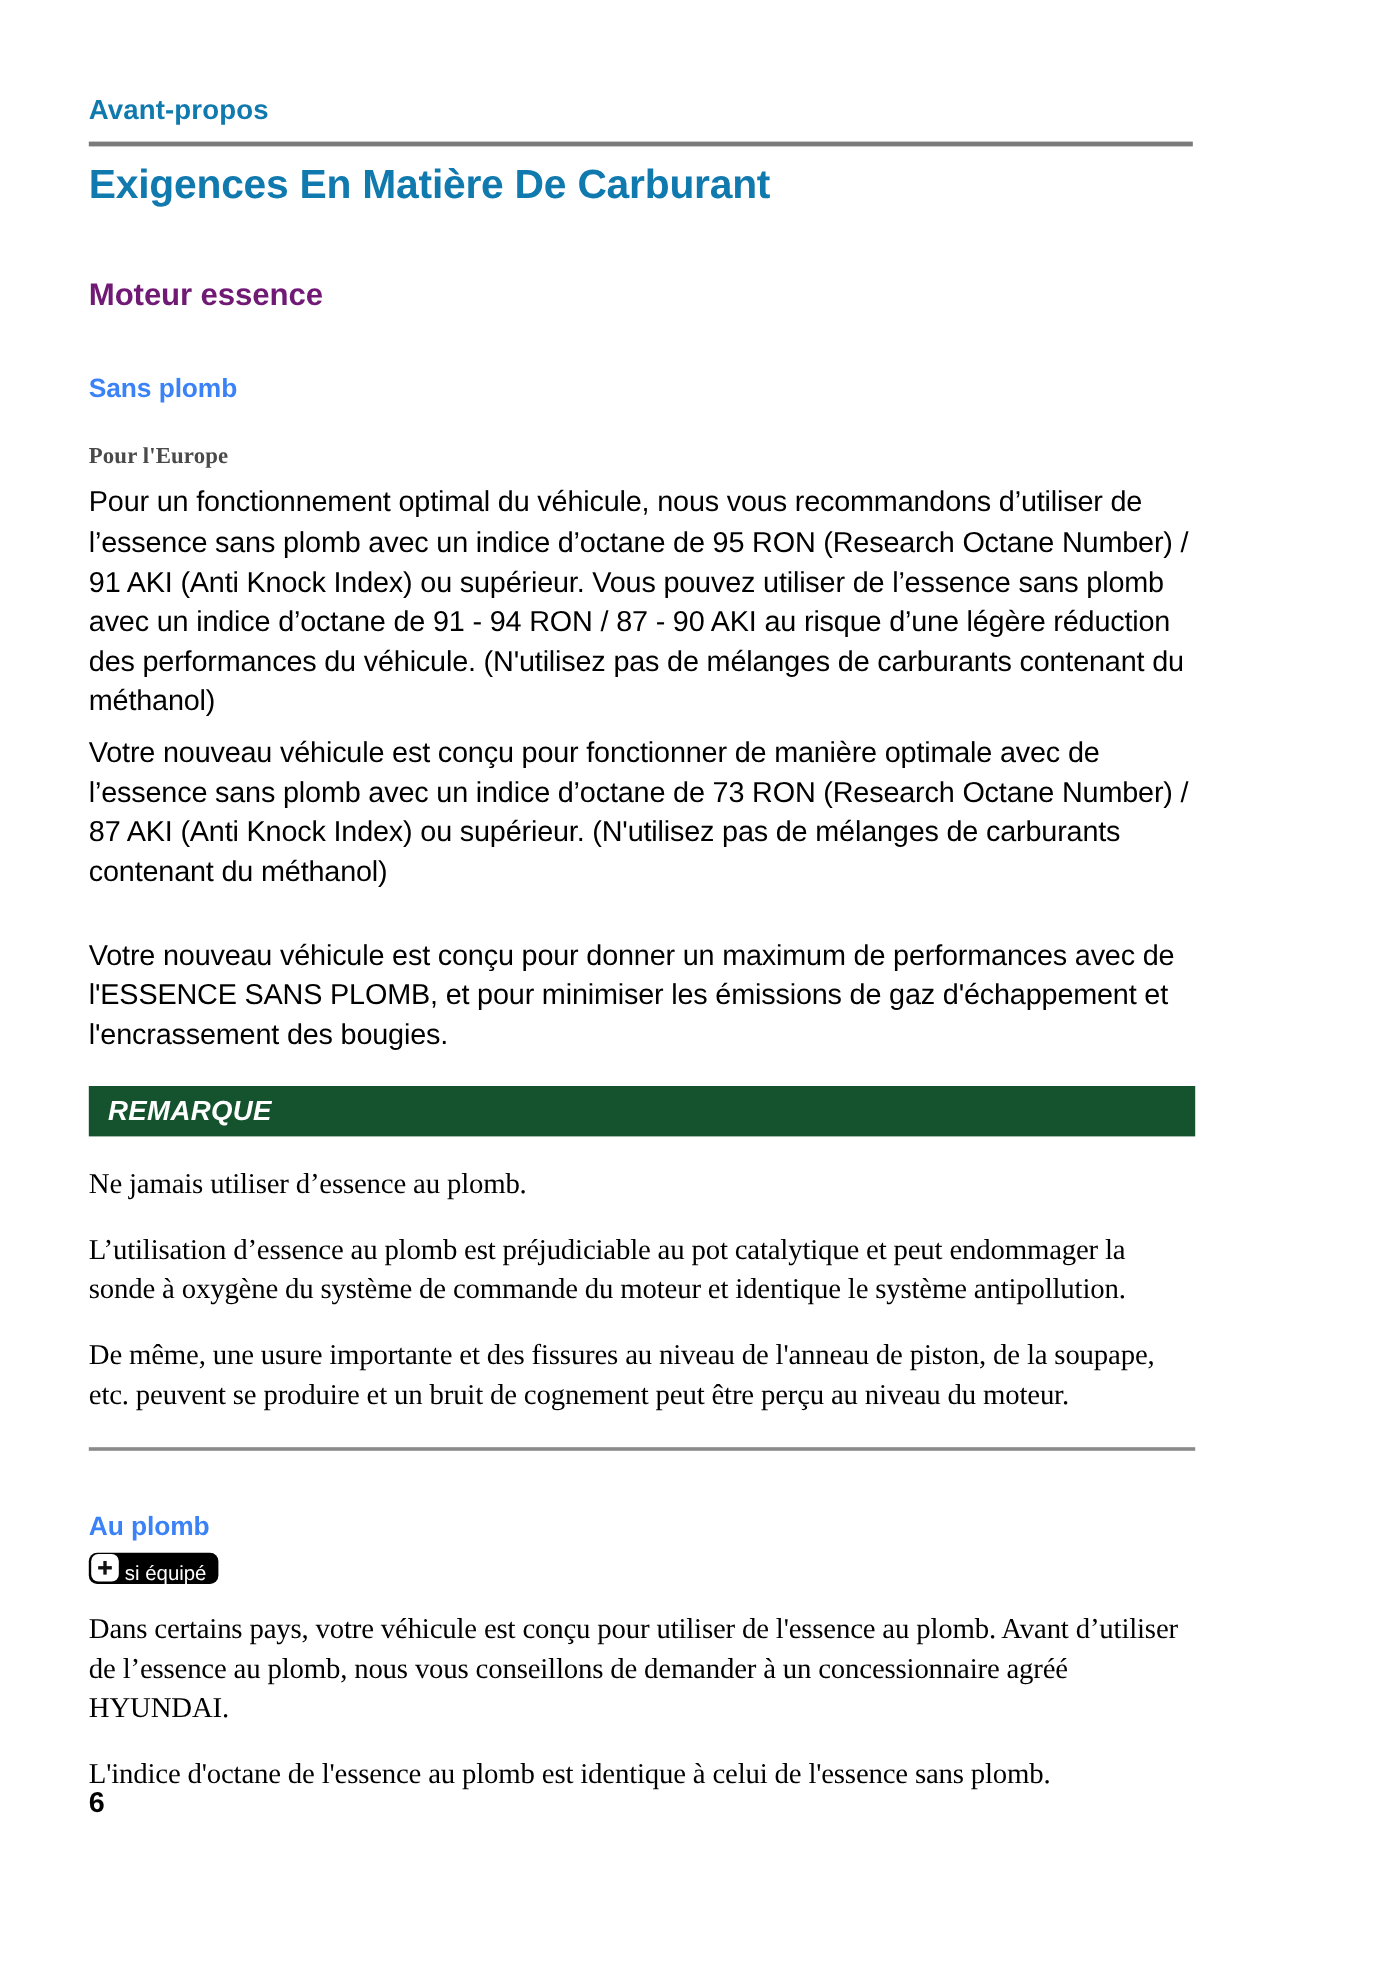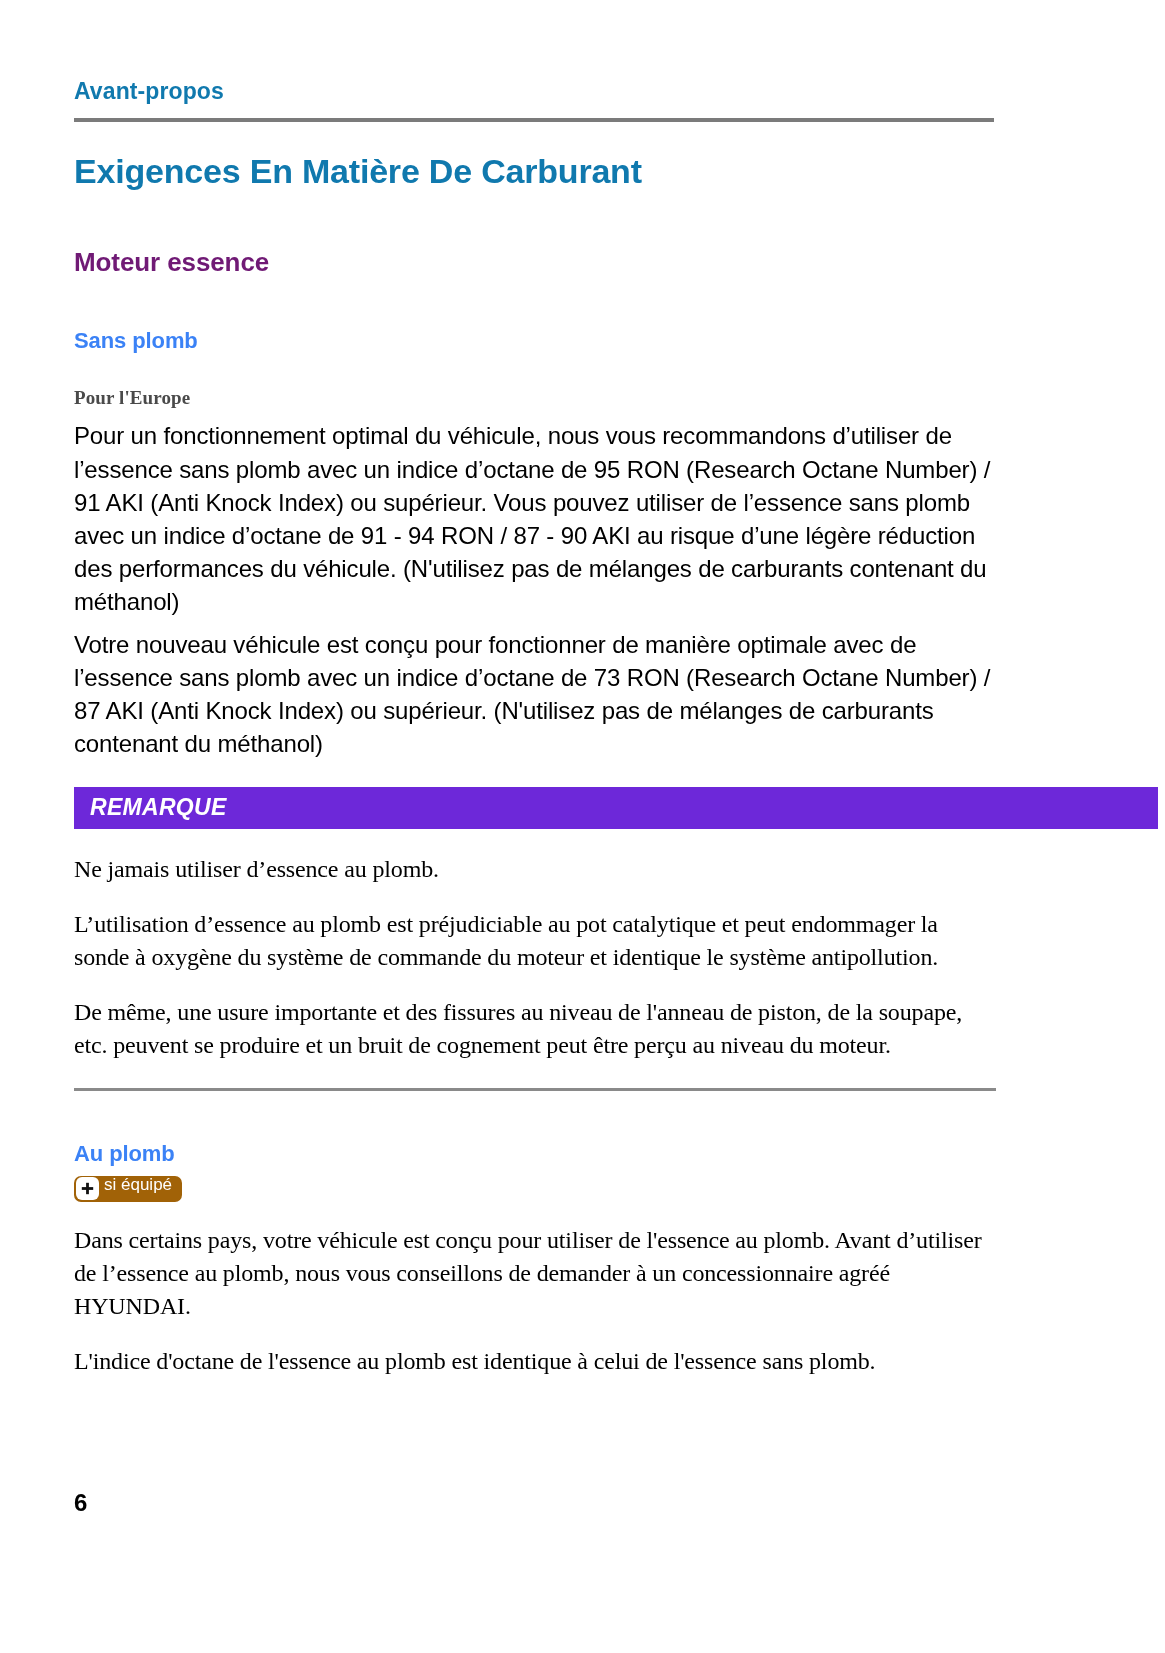--- a/index.html
+++ b/index.html
@@ -45,21 +45,21 @@
     margin-top: 12px;
     height: 4px;
     background: #7b7b7b;
     width: 920px;
   }
 
   
   .content {
     position: absolute;
     left: 74px;
-    top: 152px;
+    top: 135px;
     width: 922px;
   }
 
   h1.doc-title {
     margin: 0;
     font-size: 34px;
     font-weight: 700;
     color: #1079ae;
     letter-spacing: -0.2px;
     line-height: 1.15;
@@ -108,27 +108,27 @@
   p.body-text.tight {
     margin-top: 22px;
     font-family: Liberation Serif, serif;
   }
 
   
   .note-block {
     margin-top: 26px;
   }
   .note-banner {
-    background: #6d28d9;
+    background: #14532d;
     height: 42px;
     display: flex;
     align-items: center;
     padding-left: 16px;
     box-sizing: border-box;
-    width: 1084px;
+    width: 922px;
   }
   .note-banner-label {
     color: #ffffff;
     font-size: 23px;
     font-weight: 700;
     font-style: italic;
     letter-spacing: 0.3px;
   }
   .note-body {
     padding-top: 2px;
@@ -142,22 +142,22 @@
 
   
   .badge-row {
     margin-top: 8px;
     display: flex;
     align-items: center;
   }
   .option-badge {
     position: relative;
     display: inline-flex;
-    align-items: flex-start;
-    background: #a16207;
+    align-items: flex-end;
+    background: #000000;
     border-radius: 7px;
     height: 26px;
     padding: 0 10px 0 30px;
     box-sizing: border-box;
   }
   .option-badge .plus-chip {
     position: absolute;
     left: 2px;
     top: 1px;
     width: 23px;
@@ -208,20 +208,21 @@
 
     <h3 class="sub-title">Sans plomb</h3>
 
     <h4 class="region-label">Pour l'Europe</h4>
 
     <p class="body-text">Pour un fonctionnement optimal du véhicule, nous vous recommandons d’utiliser de l’essence sans plomb avec un indice d’octane de 95 RON (Research Octane Number) / 91 AKI (Anti Knock Index) ou supérieur. Vous pouvez utiliser de l’essence sans plomb avec un indice d’octane de 91 - 94 RON / 87 - 90 AKI au risque d’une légère réduction des performances du véhicule. (N'utilisez pas de mélanges de carburants contenant du méthanol)</p>
 
 
     <p class="body-text">Votre nouveau véhicule est conçu pour fonctionner de manière optimale avec de l’essence sans plomb avec un indice d’octane de 73 RON (Research Octane Number) / 87 AKI (Anti Knock Index) ou supérieur. (N'utilisez pas de mélanges de carburants contenant du méthanol)</p>
 
+    <p class="body-text spaced">Votre nouveau véhicule est conçu pour donner un maximum de performances avec de l'ESSENCE SANS PLOMB, et pour minimiser les émissions de gaz d'échappement et l'encrassement des bougies.</p>
 
     <div class="note-block">
       <div class="note-banner">
         <span class="note-banner-label">REMARQUE</span>
       </div>
       <div class="note-body">
         <p class="body-text tight">Ne jamais utiliser d’essence au plomb.</p>
         <p class="body-text tight">L’utilisation d’essence au plomb est préjudiciable au pot catalytique et peut endommager la sonde à oxygène du système de commande du moteur et identique le système antipollution.</p>
         <p class="body-text tight">De même, une usure importante et des fissures au niveau de l'anneau de piston, de la soupape, etc. peuvent se produire et un bruit de cognement peut être perçu au niveau du moteur.</p>
       </div>

